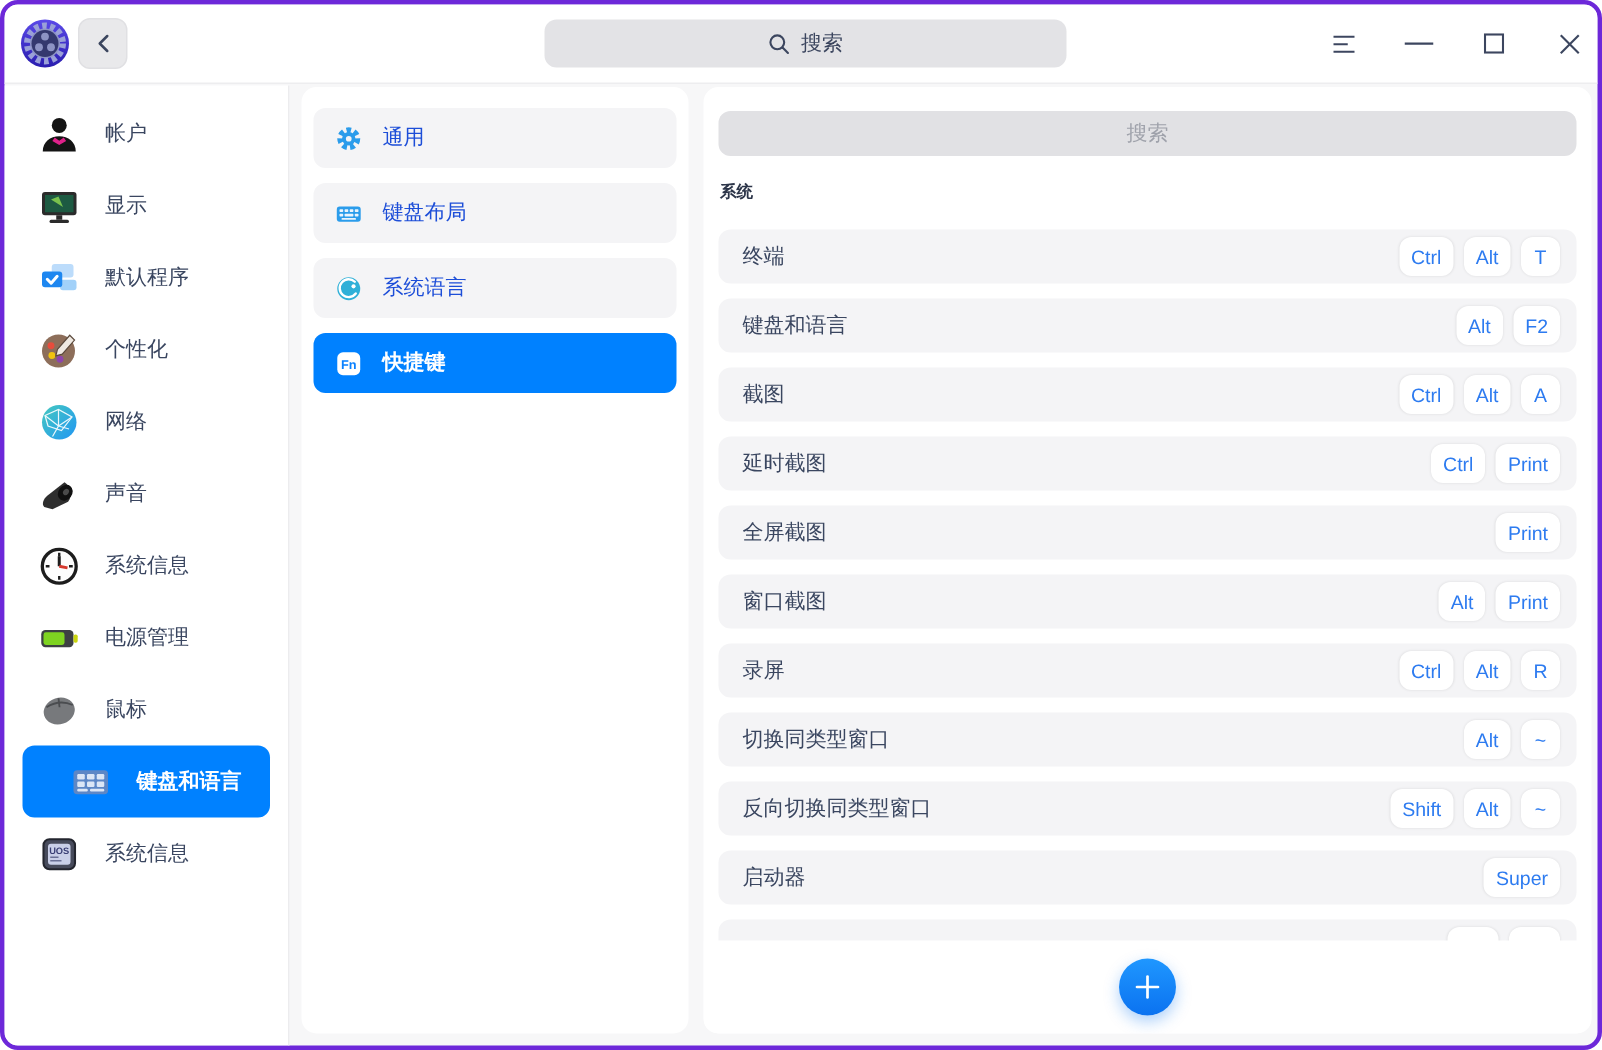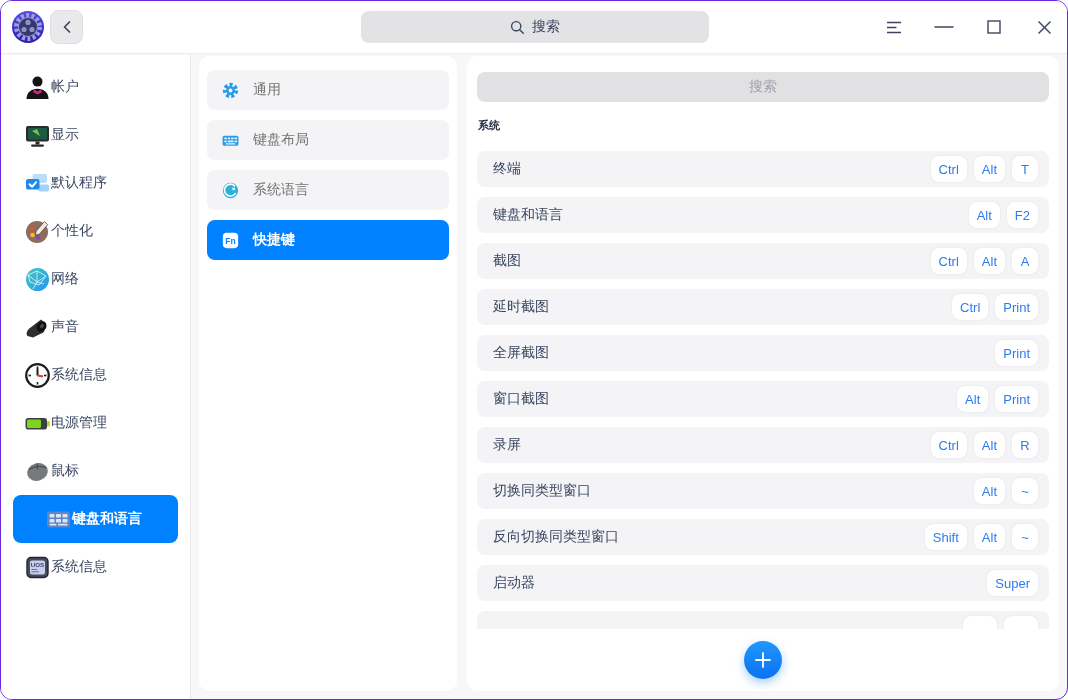--- a/index.html
+++ b/index.html
@@ -1,40 +1,40 @@
 <!DOCTYPE html>
 <html><head>
 <meta charset="utf-8">
 <style>
   html,body{margin:0;padding:0;background:#ffffff;font-family:"Liberation Sans",sans-serif;}
   *{box-sizing:border-box;}
-  .window{position:relative;width:1068px;height:700px;background:#f7f7f8;border:1px solid #6d28d9;
+  .window{position:relative;width:1068px;height:700px;background:#f7f7f8;border:3px solid #6d28d9;
     border-radius:12px;overflow:hidden;}
   
   .titlebar{position:absolute;top:0;left:0;right:0;height:53px;background:#fff;border-bottom:1px solid #ededef;z-index:5;}
   .app-logo{position:absolute;left:10px;top:9px;width:34px;height:34px;}
   .back-btn{position:absolute;left:49px;top:9px;width:33px;height:34px;background:#e9e9eb;border:1px solid #e0e0e3;
     border-radius:8px;display:flex;align-items:center;justify-content:center;padding:0;cursor:pointer;}
   .tb-search{position:absolute;left:360px;top:10px;width:348px;height:32px;background:#e3e3e6;border-radius:8px;
     display:flex;align-items:center;justify-content:center;gap:7px;color:#3c465f;font-size:14px;cursor:text;}
   .win-ctl{position:absolute;top:14px;width:24px;height:24px;display:flex;align-items:center;justify-content:center;
     background:none;border:none;padding:0;cursor:pointer;}
   
   .sidebar{position:absolute;left:0;top:54px;bottom:0;width:190px;background:#fff;border-right:1px solid #ececee;
     padding-top:8px;z-index:2;}
-  .side-item{height:48px;margin:0 12px;border-radius:8px;display:flex;align-items:center;
+  .side-item{height:48px;margin:0 12px;border-radius:8px;display:flex;align-items:center;gap:17px;
     padding-left:11px;font-size:14px;color:#3a4660;cursor:pointer;}
   .side-item.selected{background:#0081ff;color:#fff;font-weight:bold;padding-left:32px;}
   .side-ic{width:27px;height:27px;flex:0 0 27px;display:flex;}
   .side-ic svg{width:100%;height:100%;}
   
   .middle-panel{position:absolute;left:198px;top:55px;width:258px;bottom:8px;background:#fff;border-radius:10px;
     padding:14px 8px;z-index:1;}
   .mid-item{height:40px;margin-bottom:10px;border-radius:8px;background:#f4f4f6;display:flex;align-items:center;
-    gap:14px;padding-left:15px;font-size:14px;color:#737373;cursor:pointer;}
+    gap:14px;padding-left:15px;font-size:14px;color:#1d4ed8;cursor:pointer;}
   .mid-item.selected{background:#0081ff;color:#fff;font-weight:bold;}
   .mid-ic{width:17px;height:17px;flex:0 0 17px;display:flex;}
   .mid-ic svg{width:100%;height:100%;}
   
   .right-panel{position:absolute;left:466px;top:55px;width:592px;bottom:8px;background:#fff;border-radius:10px;
     padding:16px 10px 0;overflow:hidden;z-index:1;}
   .panel-search{height:30px;border-radius:8px;background:#e1e1e4;color:#9fa2ab;font-size:14px;
     display:flex;align-items:center;justify-content:center;cursor:text;}
   .section-title{margin:16px 0 18px 1px;font-size:11px;font-weight:bold;color:#2c3549;}
   .srow{height:36px;border-radius:8px;background:#f4f4f6;margin-bottom:10px;display:flex;align-items:center;

